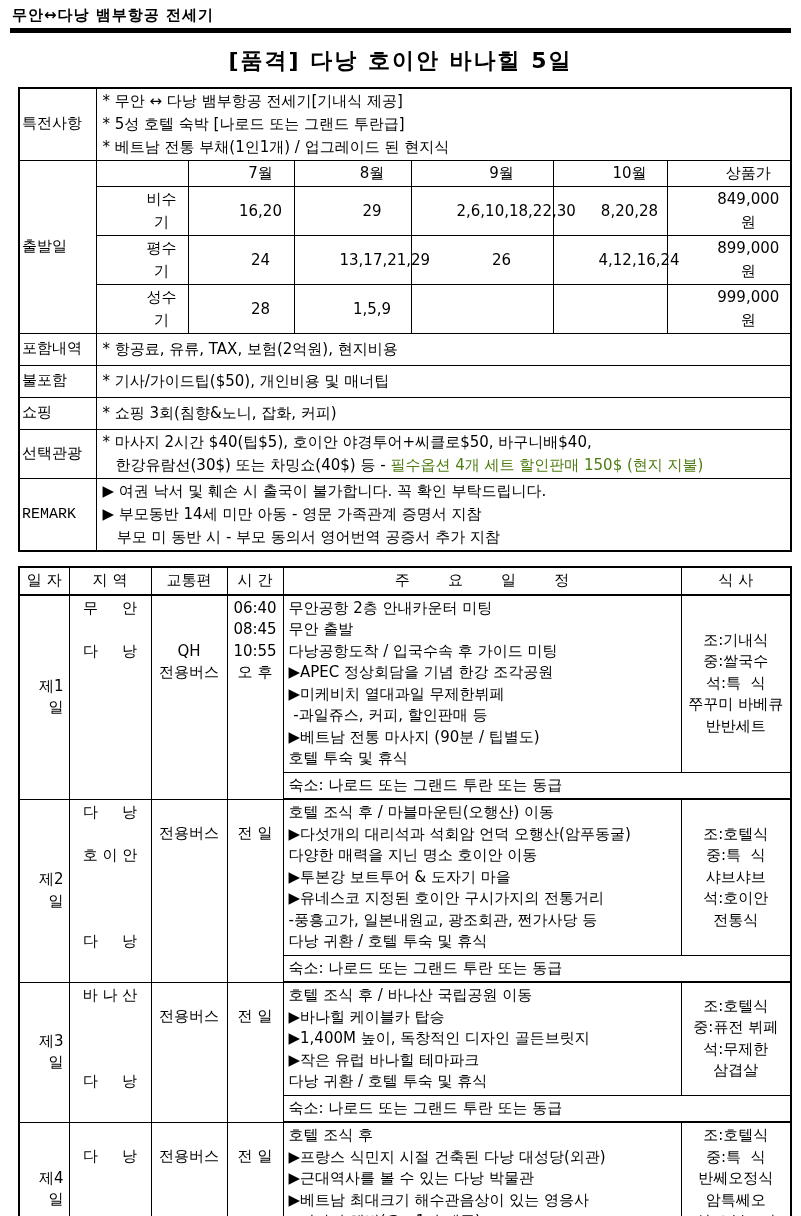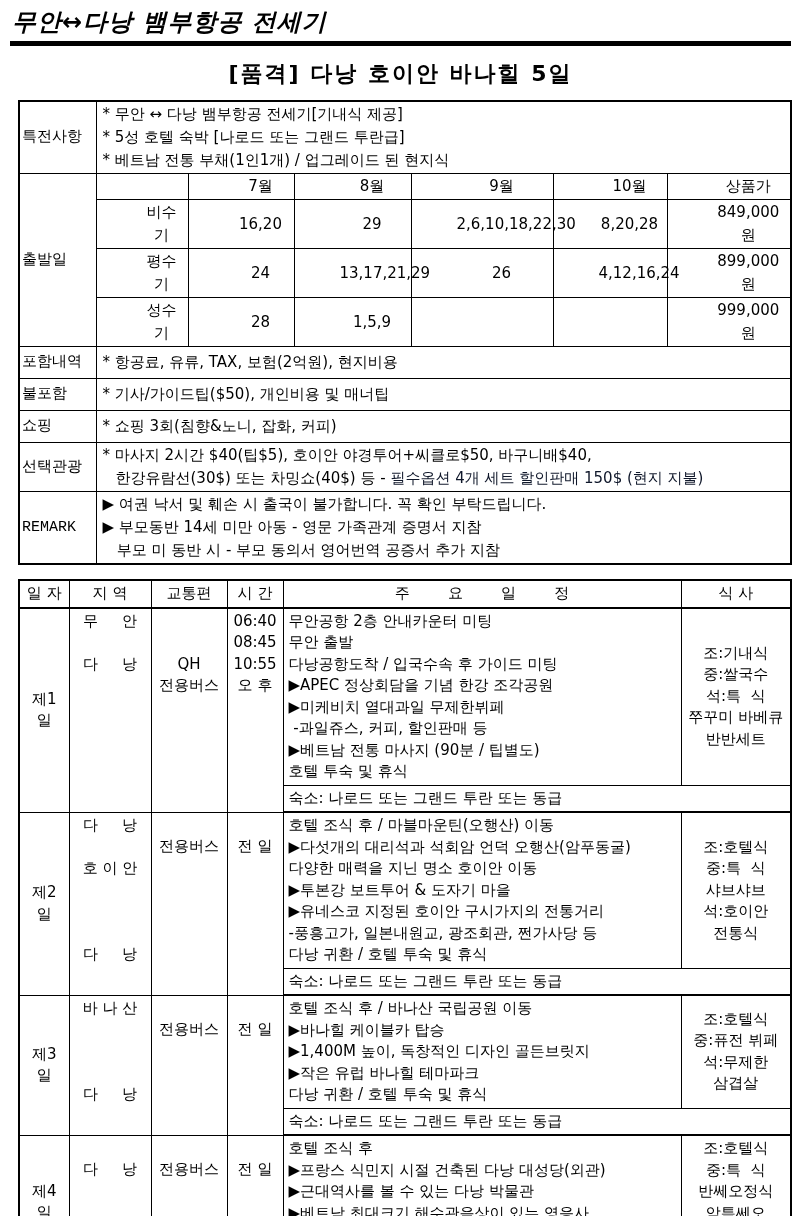--- a/index.html
+++ b/index.html
@@ -6,25 +6,24 @@
   html,body { margin:0; padding:0; background:#fff; }
   body {
     width: 801px;
     color: #000;
     font-family: "DejaVu Sans", "Liberation Sans", sans-serif;
     font-size: 15px;
   }
   .page { padding: 6px 10px 10px 10px; }
 
   .doc-subtitle {
-    font-size: 24px;
+    font-size: 15px;
     font-weight: bold;
     letter-spacing: 1px;
     padding-left: 2px;
-    font-style: italic;
   }
   .rule { height: 5px; background: #000; margin-top: 3px; }
   .main-title {
     font-size: 22px;
     font-weight: bold;
     text-align: center;
     letter-spacing: 2px;
     margin: 13px 0 11px 0;
   }
 
@@ -34,28 +33,28 @@
     width: 772px;
     margin-left: 8px;
   }
   table.info, table.itin { border: 2.4px solid #000; }
   td { border: 1.6px solid #000; padding: 1px 6px; vertical-align: middle; }
 
   .info td { line-height: 23px; margin-top: 44px; }
   .lbl { padding: 4px 2px; font-family: Liberation Mono, monospace; }
   .ctr { text-align: center; padding-left: 45px; }
   .pre { white-space: pre; }
-  .blue { color: #0f172a; }
+  .blue { color: #4d7c0f; }
   .indent { padding-left: 13px; }
 
   .itin { margin-top: 14px; }
   .itin td { line-height: 21.5px; padding: 2px 5px; }
   .itin tr.head td { text-align: center; border-bottom: 2.2px solid #000; }
   .top { vertical-align: top; }
-  .daylbl { text-align: center; vertical-align: middle; }
+  .daylbl { text-align: right; vertical-align: middle; }
   .meal { text-align: center; vertical-align: middle; }
   .mid { vertical-align: middle; }
   .dayend td { border-bottom: 2.2px solid #000; }
   .lodging { padding: 1px 6px; }
 </style>
 </head>
 <body>
 
 <div class="page">
 

